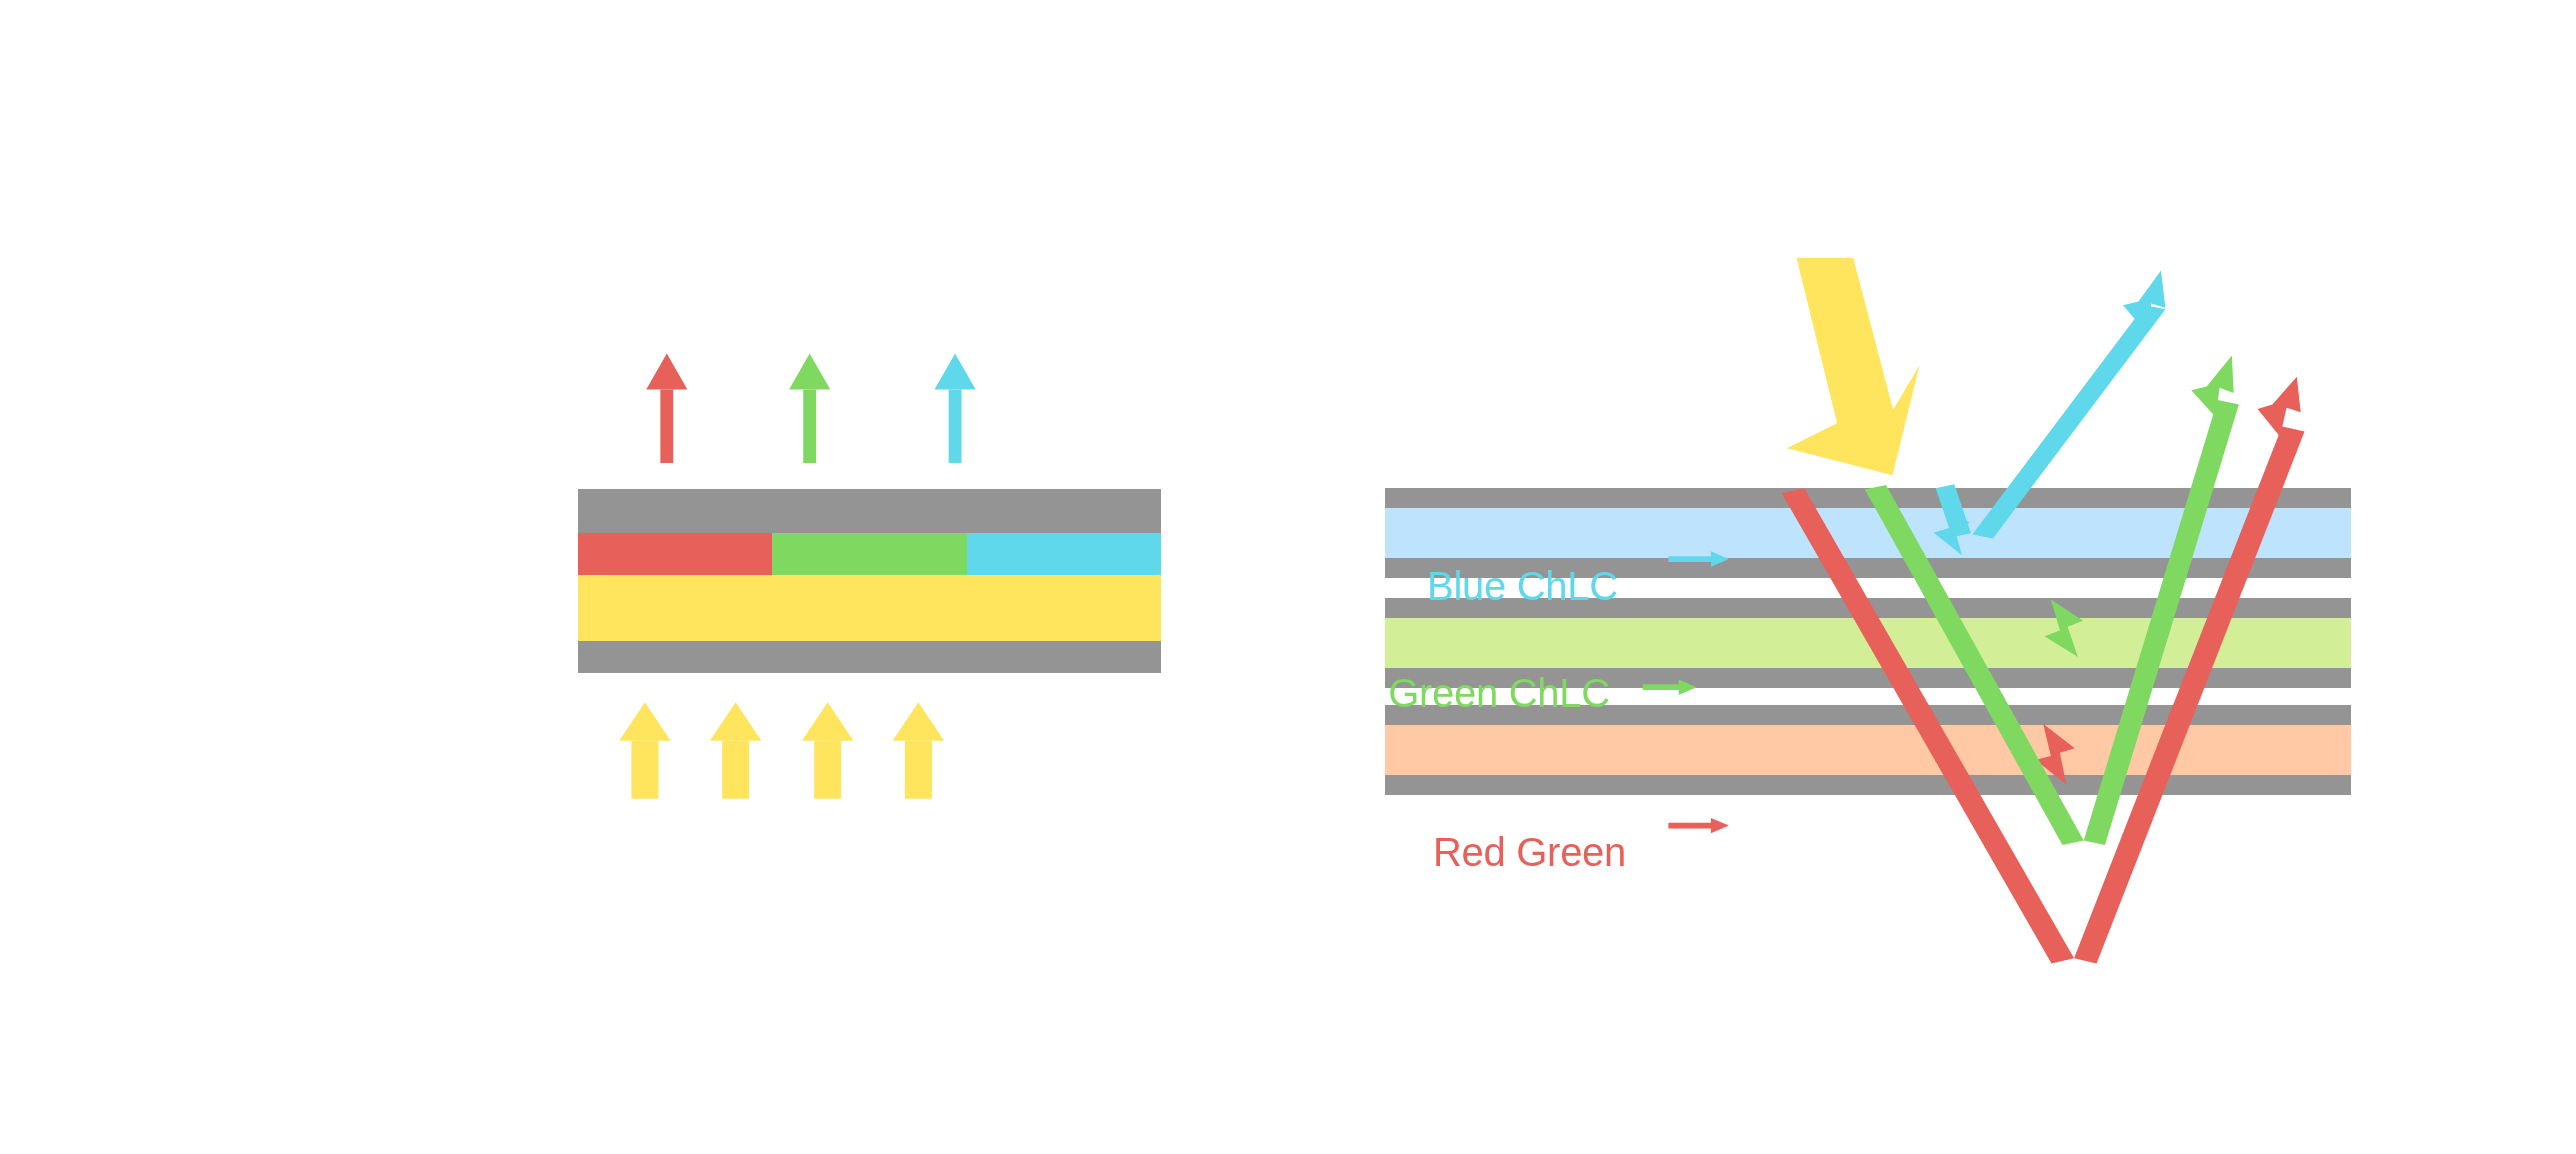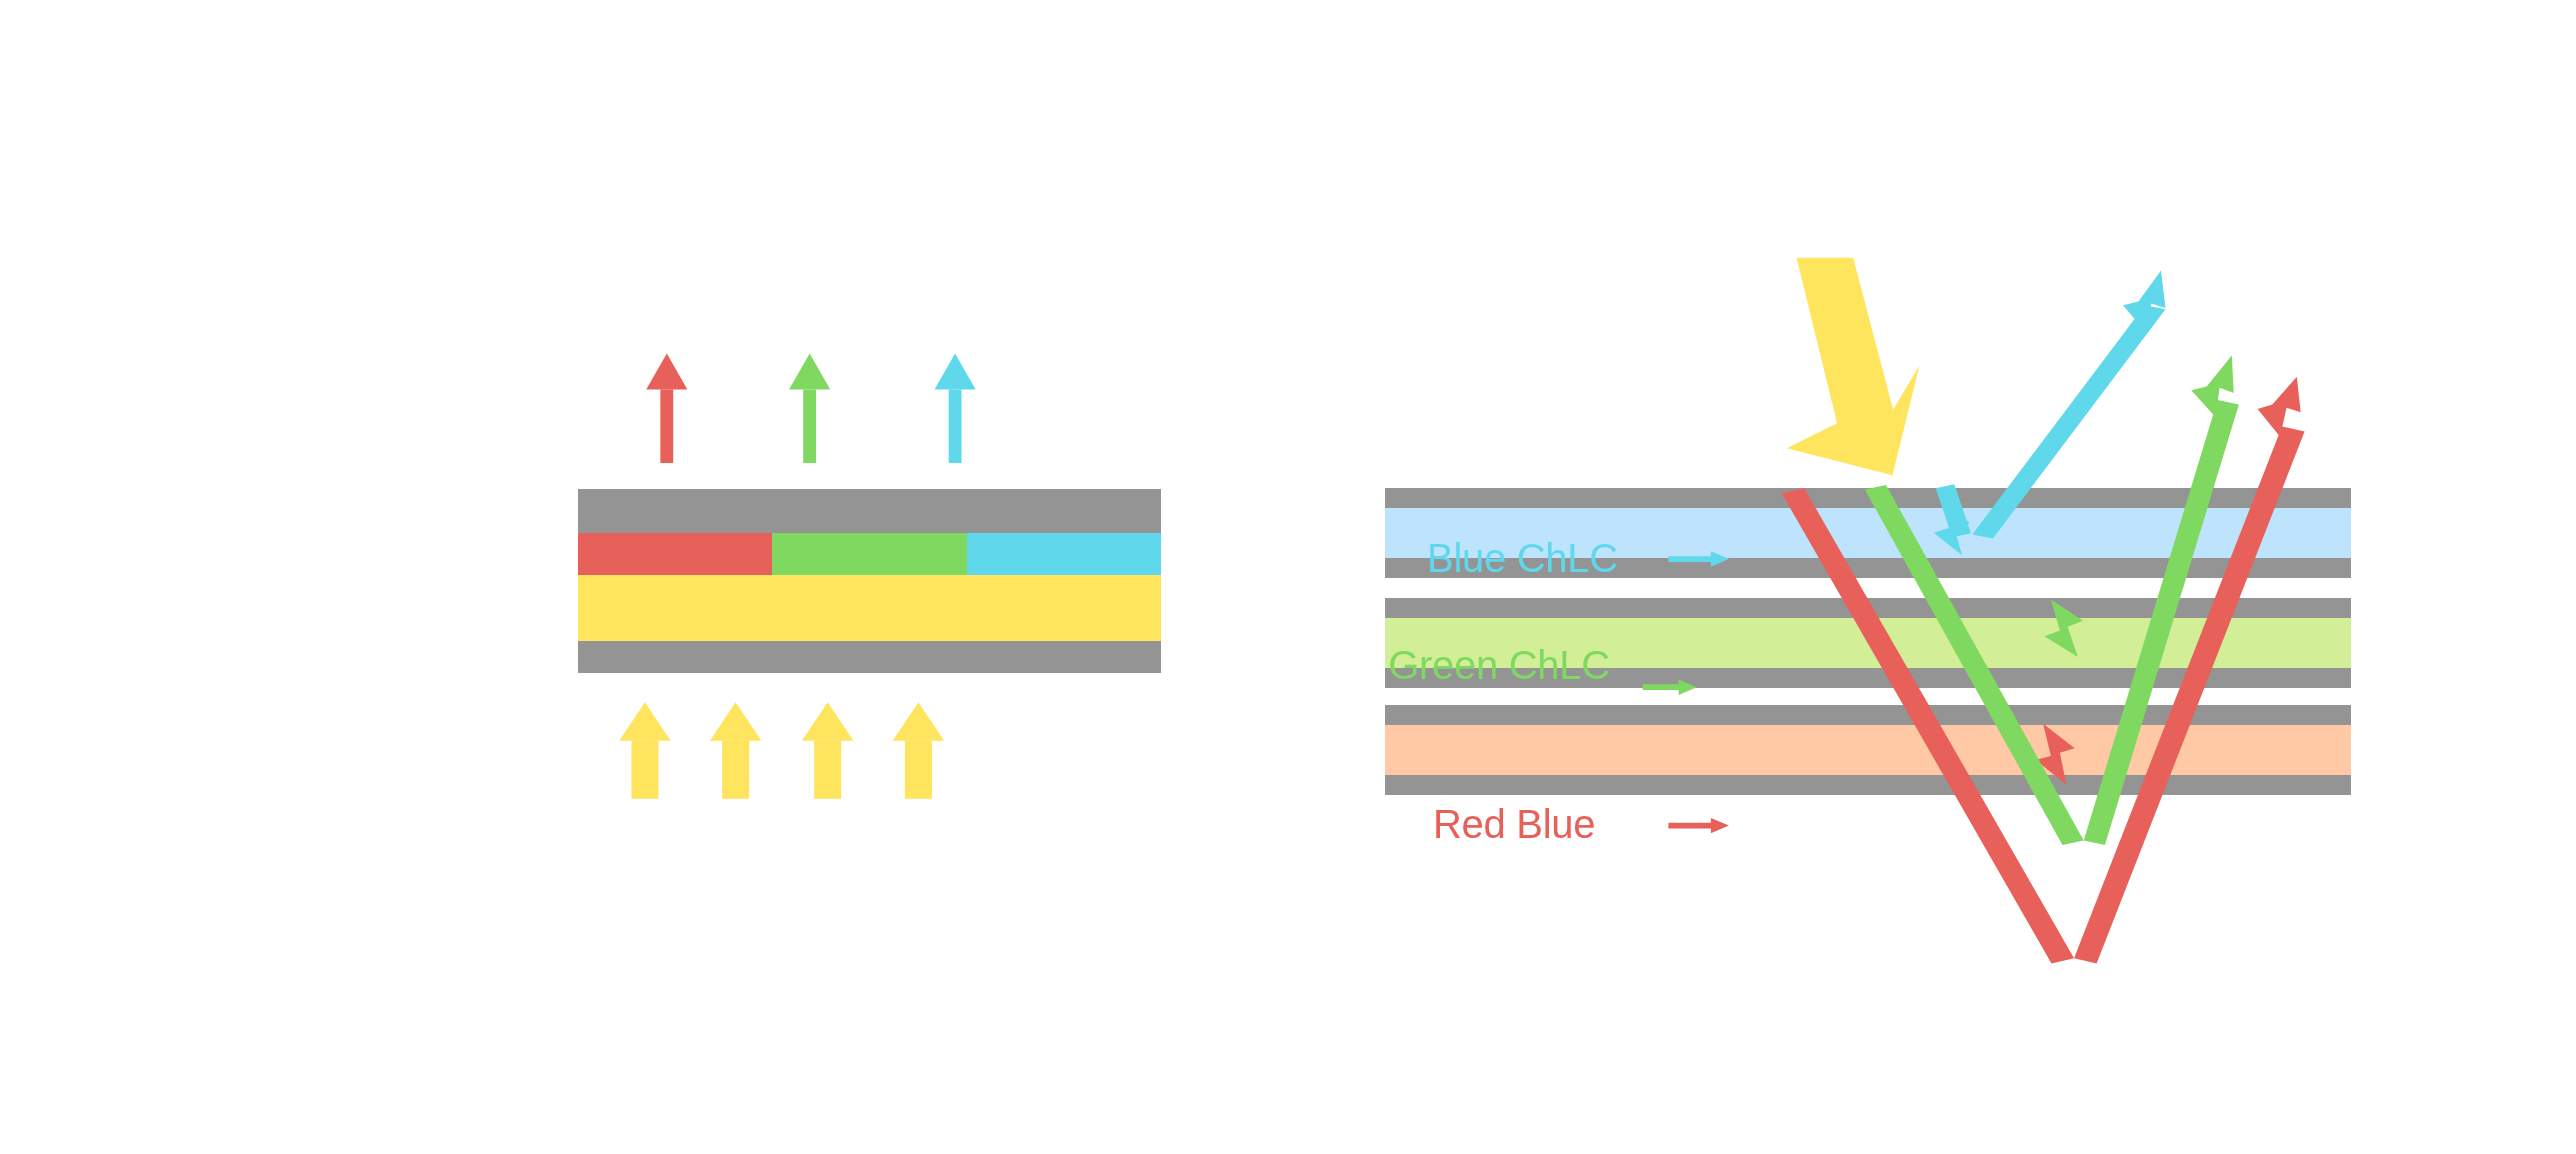--- a/index.html
+++ b/index.html
@@ -81,20 +81,21 @@
     height: 50px;
   }
   .cell .glass-bot { top: 70px; }
 
   .label {
     position: absolute;
     white-space: nowrap;
     font-size: 40px;
     letter-spacing: -0.3px;
     line-height: 1;
+    margin-top: 28px;
   }
   svg { display: block; overflow: visible; }
   .abs-svg {
     position: absolute;
     left: 0;
     top: 0;
     pointer-events: none;
   }
 </style>
 </head>
@@ -237,18 +238,18 @@
         <line x1="440" y1="852" x2="520" y2="852" stroke="#E8605A" stroke-width="9"></line>
         <polygon points="534,852 506,840 506,864" fill="#E8605A"></polygon>
       </g>
     </svg>
 
     <div class="label" style="left:3.2px; top:368px; color:#7FD860;">
       <span>Green ChLC</span>
     </div>
 
     <div class="label" style="left:48px; top:527px; color:#E8605A;">
-      <span>Red Blue</span>
+      <span>Red Green</span>
     </div>
 
   </div>
 </div>
 
 
 </body></html>

